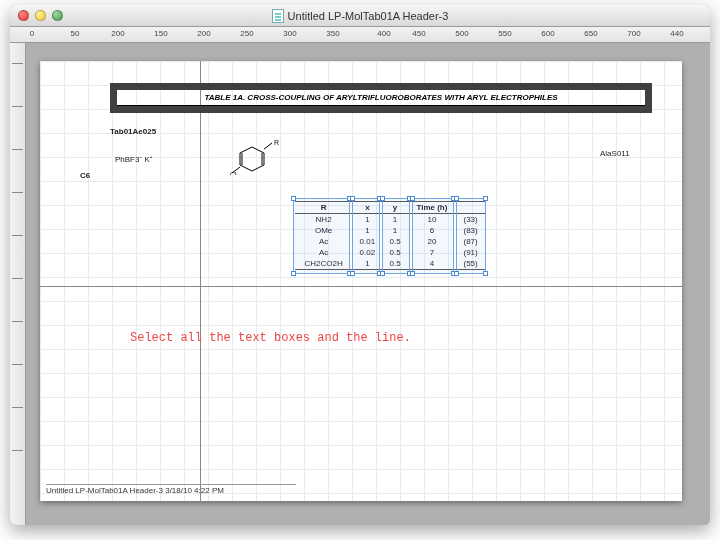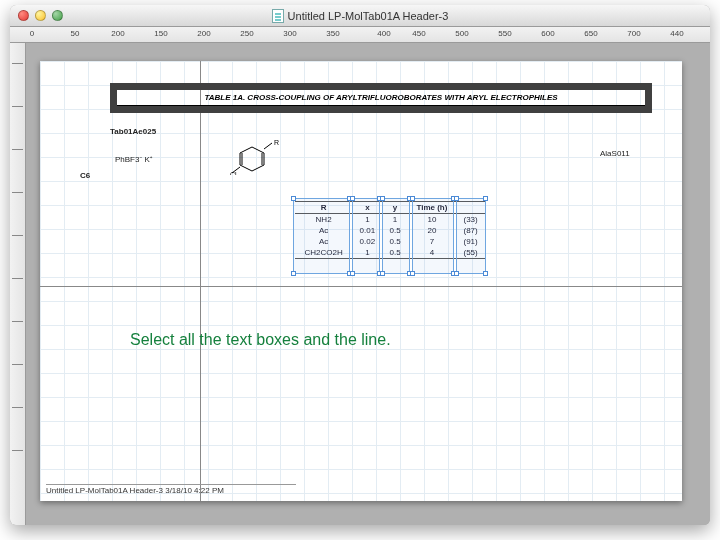--- a/index.html
+++ b/index.html
@@ -107,21 +107,21 @@
   }
   .sub-table th, .sub-table td {
     padding: 1px 5px; text-align:center; color:#223;
   }
   .sub-table thead th { border-bottom:1px solid #555; border-top:1px solid #555;}
   .sub-table tbody tr:last-child td { border-bottom: 1px solid #555;}
   .sel-box { position:absolute; border:1px solid #6fa6e0; background:rgba(120,170,230,0.08);}
   .sel-handle { position:absolute; width:5px; height:5px; background:#fff; border:1px solid #4b8ad6;}
   .instruction {
     position:absolute; left:90px; top:270px;
-    font-size: 16px; color:#15803d; font-family: Liberation Sans, sans-serif;
+    font-size: 12px; color:#ef4444; font-family: Liberation Mono, monospace;
   }
   .footer-text {
     position:absolute; left:6px; bottom:6px;
     font-size: 8px; color:#333; border-top:1px solid #999; padding-top:1px; width: 250px;
   }
 </style>
 </head>
 <body>
 
 <div class="shadow-frame">
@@ -218,20 +218,27 @@
             </thead>
           <tbody>
             <tr>
                 <td>NH2</td>
                 <td>1</td>
                 <td>1</td>
                 <td>10</td>
                 <td>(33)</td>
               </tr>
             <tr>
+                <td>OMe</td>
+                <td>1</td>
+                <td>1</td>
+                <td>6</td>
+                <td>(83)</td>
+              </tr>
+            <tr>
                 <td>Ac</td>
                 <td>0.01</td>
                 <td>0.5</td>
                 <td>20</td>
                 <td>(87)</td>
               </tr>
             <tr>
                 <td>Ac</td>
                 <td>0.02</td>
                 <td>0.5</td>

